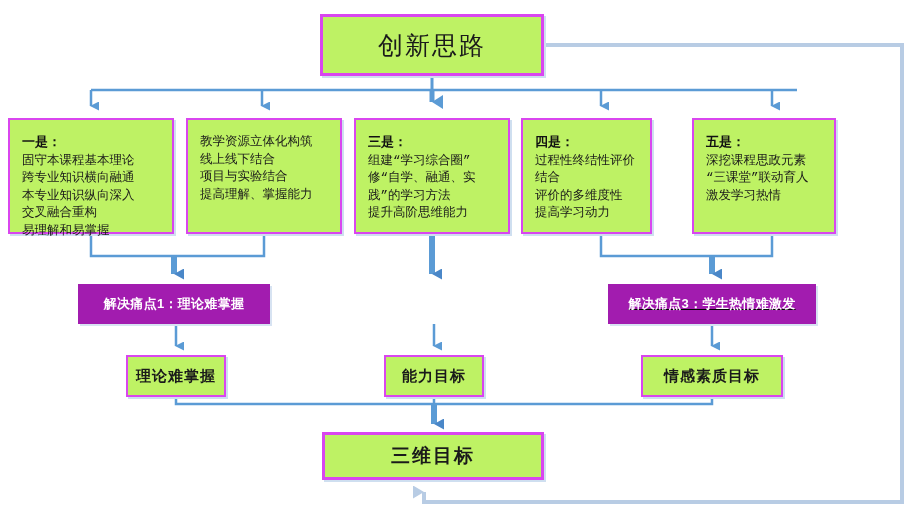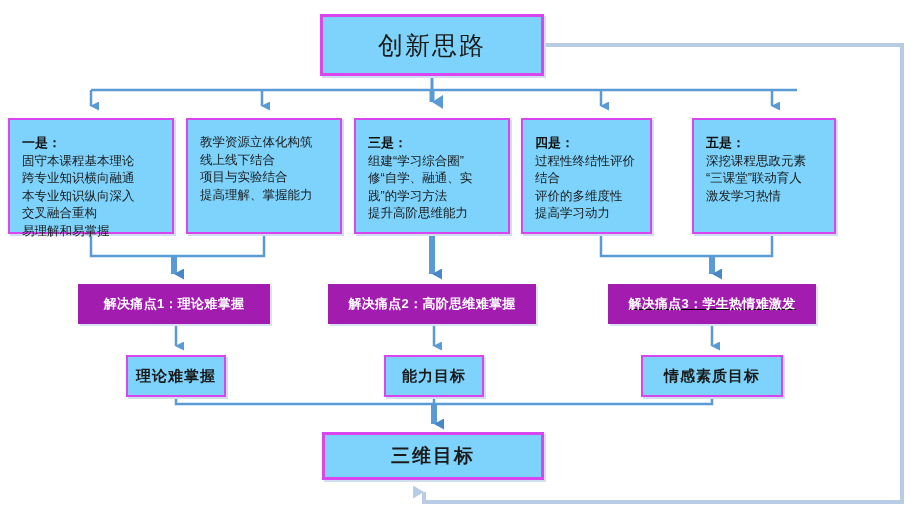--- a/index.html
+++ b/index.html
@@ -18,21 +18,21 @@
   #wires{
     position:absolute;
     left:0;top:0;
     width:919px;height:521px;
     pointer-events:none;
   }
   
   .node{
     position:absolute;
     box-sizing:border-box;
-    background:#7dd3fc;
+    background:#bef264;
     border:8px solid #d946ef;
     display:flex;
     align-items:center;
     justify-content:center;
     z-index:3;
   }
   .node.shadow{
     box-shadow:2px 2px 0 0 #cfdff0;
   }
   
@@ -48,20 +48,21 @@
     font-weight:400;
   }
   
   .idea{
     height:116px;
     top:118px;
     border-width:2px;
     align-items:flex-start;
     justify-content:flex-start;
     padding:14px 8px 4px 12px;
+    font-family:Liberation Mono, monospace;
   }
   .idea .body{
     font-size:12.5px;
     line-height:17.5px;
     color:#1a1a1a;
     white-space:pre-line;
     text-align:left;
   }
   .idea .head{
     display:block;
@@ -222,23 +223,20 @@
 
   <div class="node shadow idea" id="idea-5">
     <div class="body"><span class="head">五是：</span><span>深挖课程思政元素
 “三课堂”联动育人
 激发学习热情</span></div>
   </div>
 
   <div class="pain" id="pain-1">
     <span class="label">解决痛点1：理论难掌握</span>
   </div>
-  <div class="pain" id="pain-2">
-    <span class="label">解决痛点2：高阶思维难掌握</span>
-  </div>
   <div class="pain" id="pain-3">
     <span class="label">解决痛点3：学生热情难激发</span>
   </div>
 
   <div class="node shadow goal" id="goal-1">
     <span class="label">理论难掌握</span>
   </div>
   <div class="node shadow goal" id="goal-2">
     <span class="label">能力目标</span>
   </div>

